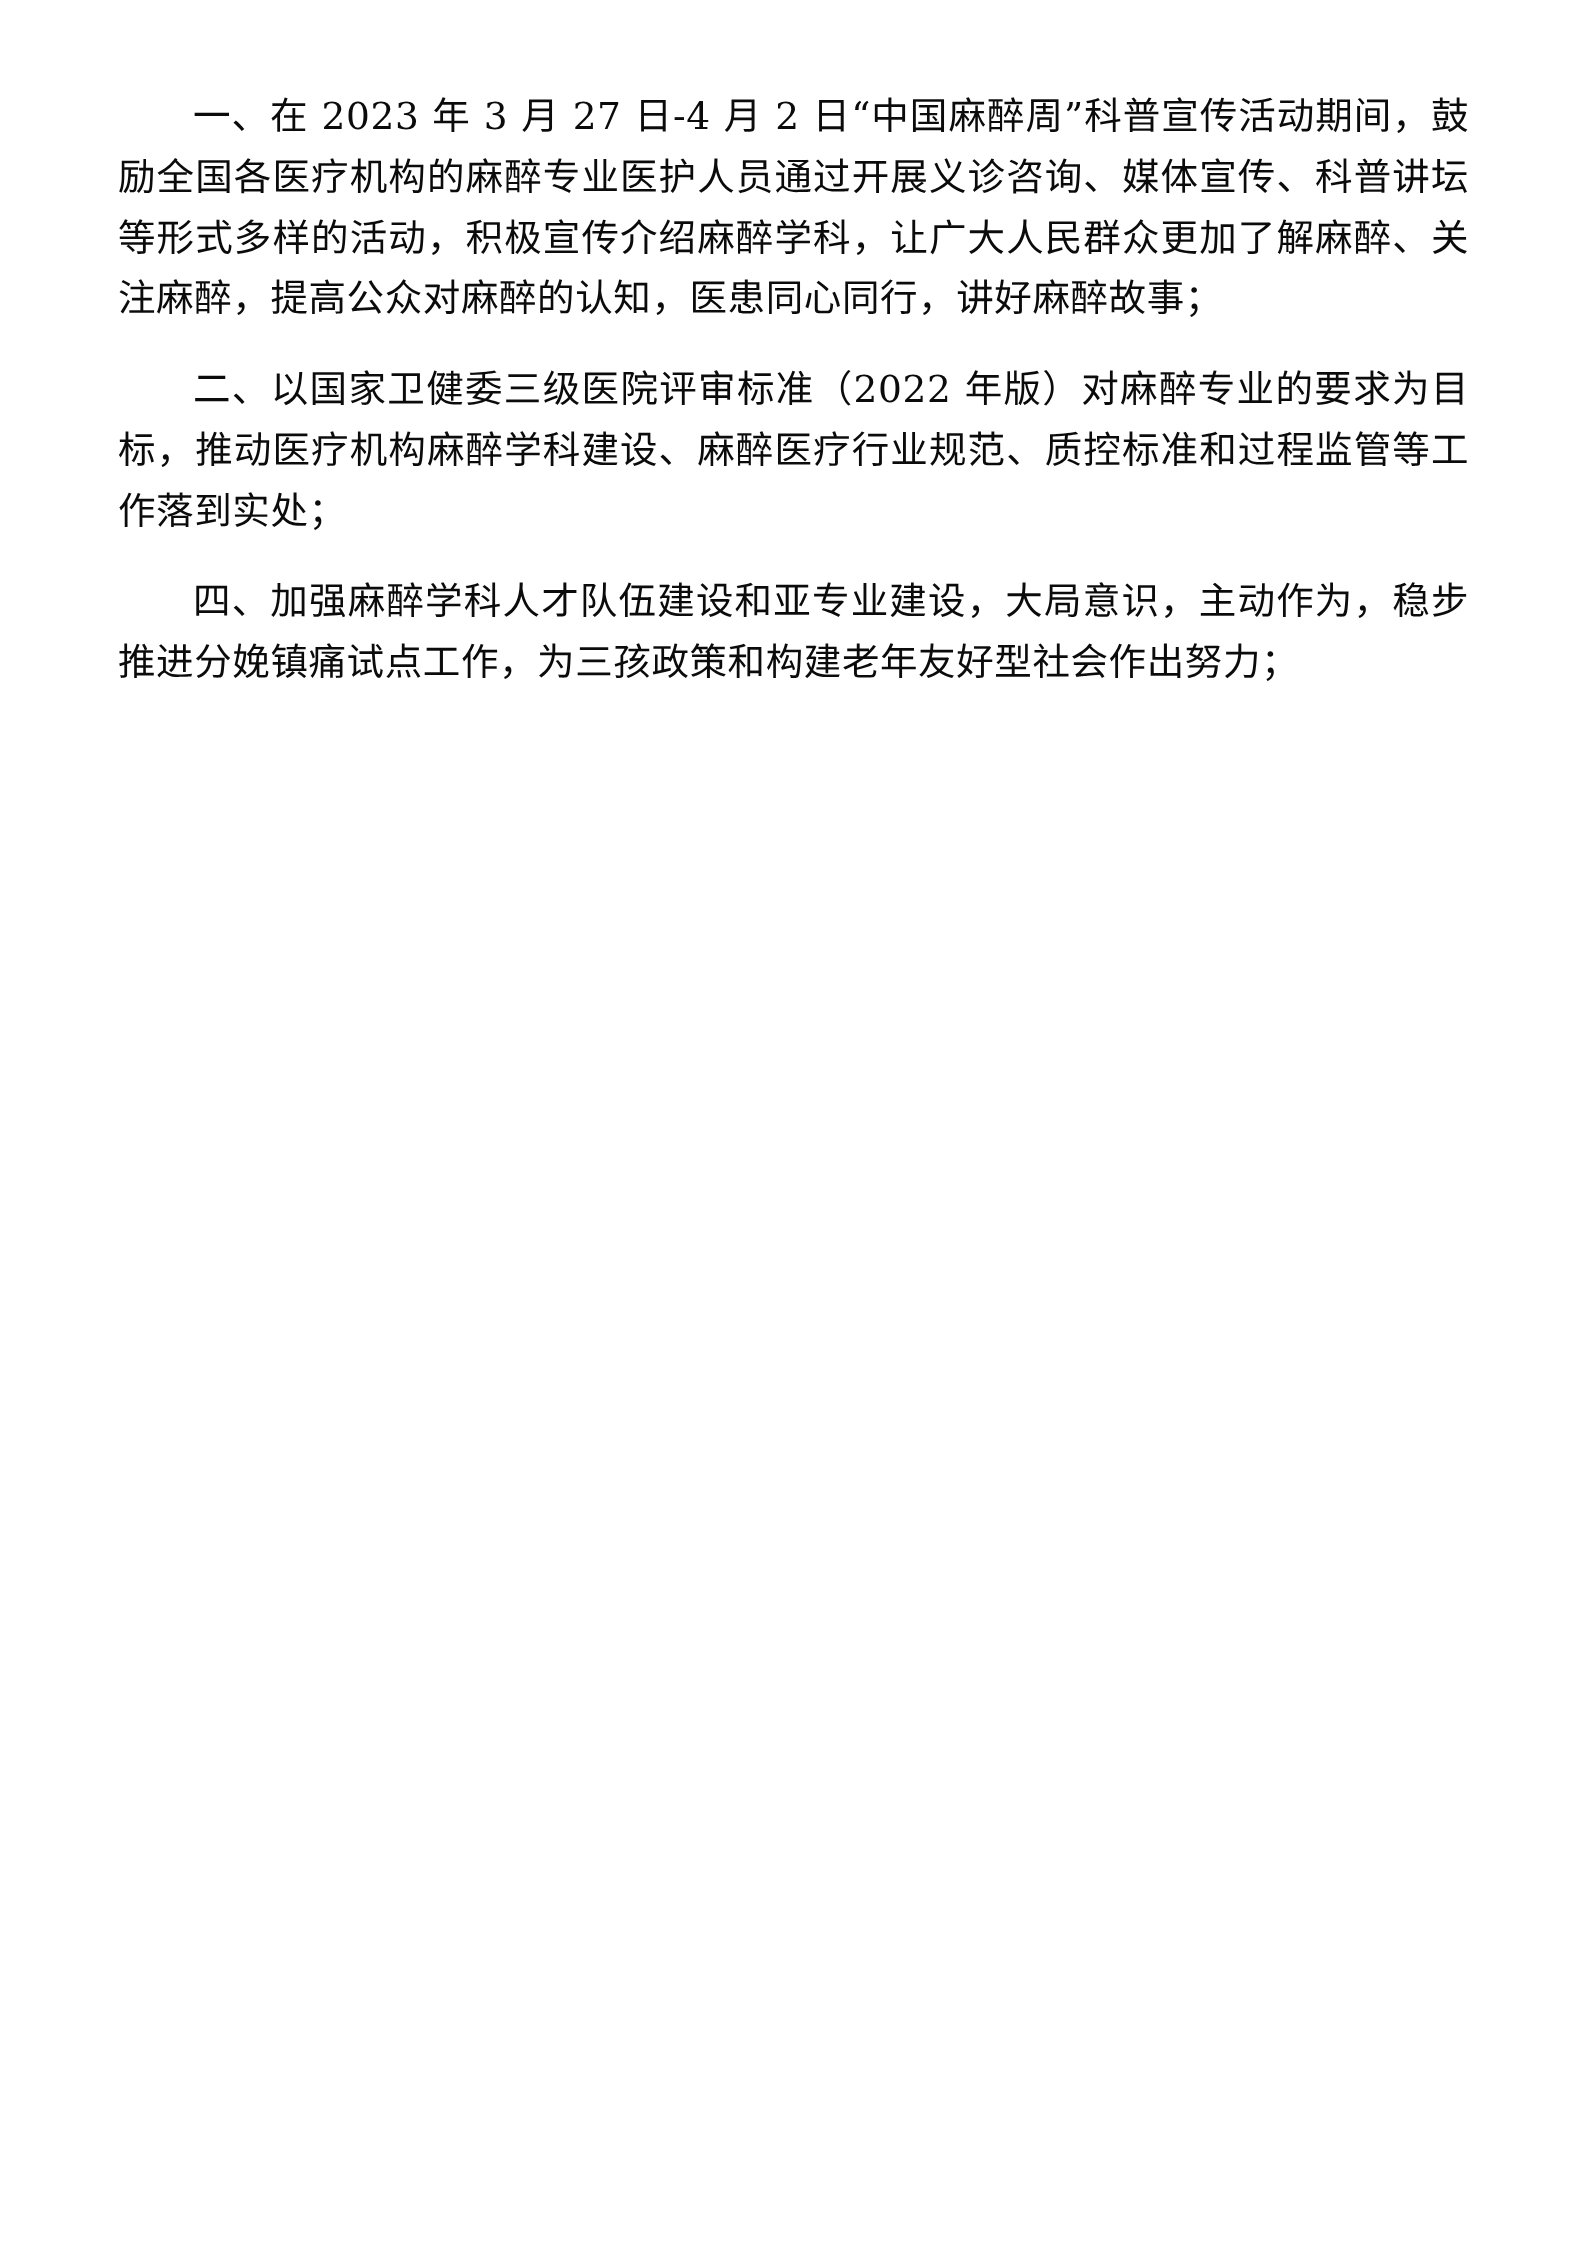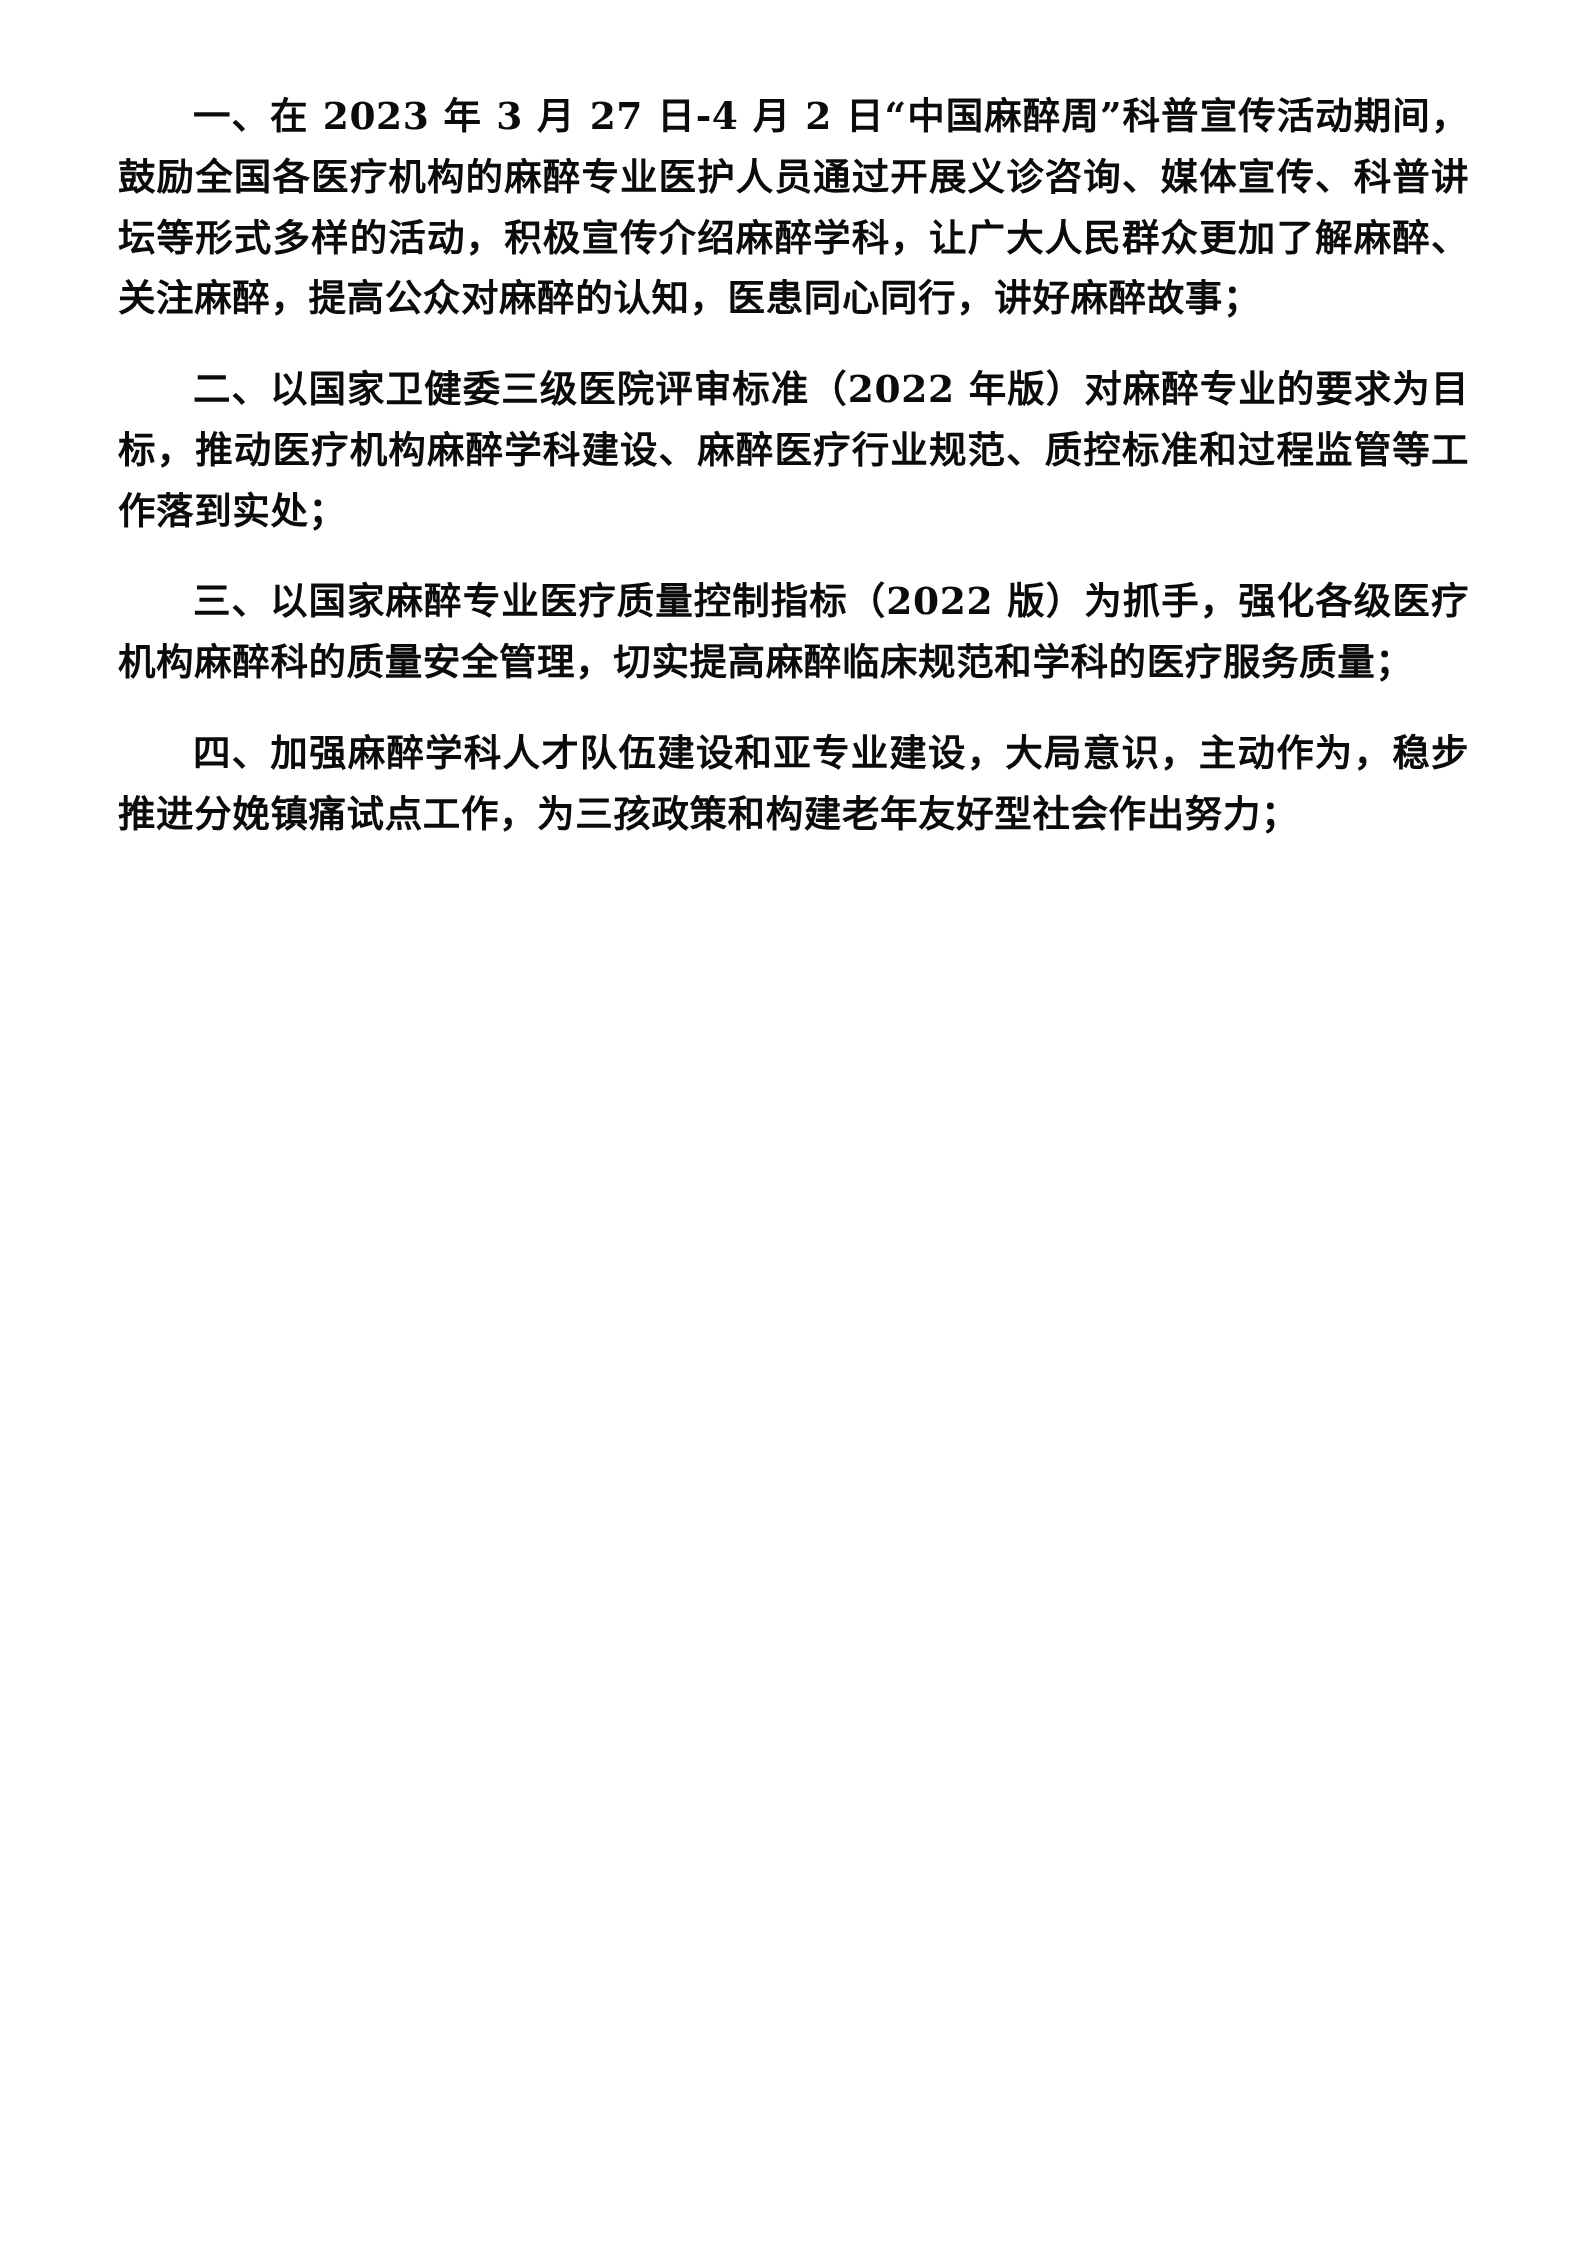--- a/index.html
+++ b/index.html
@@ -9,21 +9,20 @@
     background: #ffffff;
   }
   .page {
     width: 1587px;
     height: 2245px;
     background: #ffffff;
     box-sizing: border-box;
     padding: 86px 118px 80px 118px;
     position: relative;
     overflow: hidden;
-    font-weight: bold;
   }
   .doc-body {
     font-family: "DejaVu Serif", "Liberation Serif", serif;
     color: #0b0b0b;
     font-size: 37.5px;
     line-height: 1.62;
     text-align: justify;
     text-justify: inter-ideograph;
   }
   .para {
@@ -38,16 +37,15 @@
     margin-bottom: 34px;
   }
 </style>
 </head>
 <body>
 
 <div class="page">
   <div class="doc-body">
     <p class="para">一、在 2023 年 3 月 27 日-4 月 2 日“中国麻醉周”科普宣传活动期间，鼓励全国各医疗机构的麻醉专业医护人员通过开展义诊咨询、媒体宣传、科普讲坛等形式多样的活动，积极宣传介绍麻醉学科，让广大人民群众更加了解麻醉、关注麻醉，提高公众对麻醉的认知，医患同心同行，讲好麻醉故事；</p>
     <p class="para">二、以国家卫健委三级医院评审标准（2022 年版）对麻醉专业的要求为目标，推动医疗机构麻醉学科建设、麻醉医疗行业规范、质控标准和过程监管等工作落到实处；</p>
-    <p class="para">三、以国家麻醉专业医疗质量控制指标（2022 版）为抓手，强化各级医疗机构麻醉科的质量安全管理，切实提高麻醉临床规范和学科的医疗服务质量；</p>
     <p class="para">四、加强麻醉学科人才队伍建设和亚专业建设，大局意识，主动作为，稳步推进分娩镇痛试点工作，为三孩政策和构建老年友好型社会作出努力；</p>
   </div>
 </div>
 
 </body></html>

